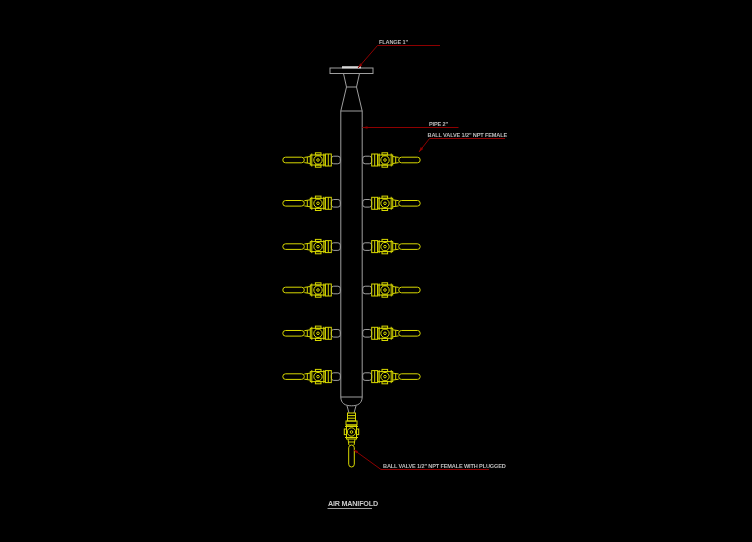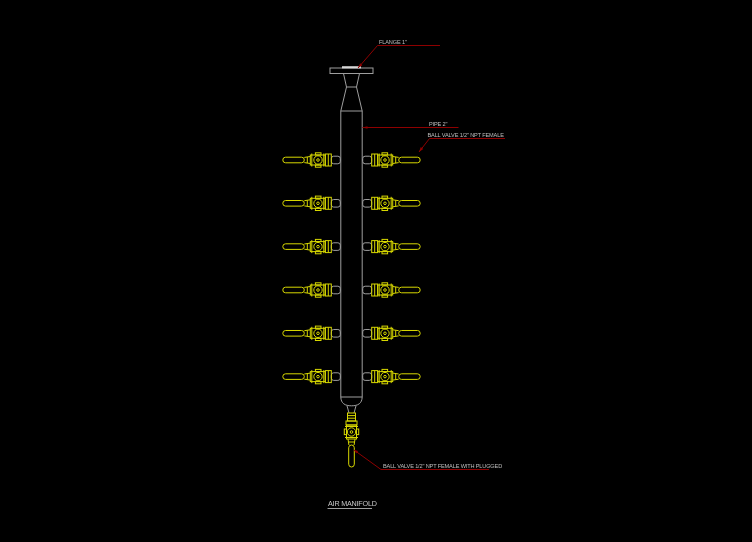--- a/index.html
+++ b/index.html
@@ -8,20 +8,21 @@
     background: #000000;
     width: 752px;
     height: 542px;
     overflow: hidden;
     font-family: "Liberation Sans", sans-serif;
   }
   #canvas-wrap {
     width: 752px;
     height: 542px;
     position: relative;
+    font-weight: bold;
   }
   svg { display: block; }
 
   
   .pipe   { stroke: #9E9E9E; fill: none; stroke-width: 1; }
   .pipe-bright { stroke: #D8D8D8; fill: none; stroke-width: 2.2; }
   .valve  { stroke: #D8D800; fill: none; stroke-width: 1; }
   .leader { stroke: #8E0000; fill: none; stroke-width: 1; }
   .leader-arrow { fill: #8E0000; stroke: none; }
 

